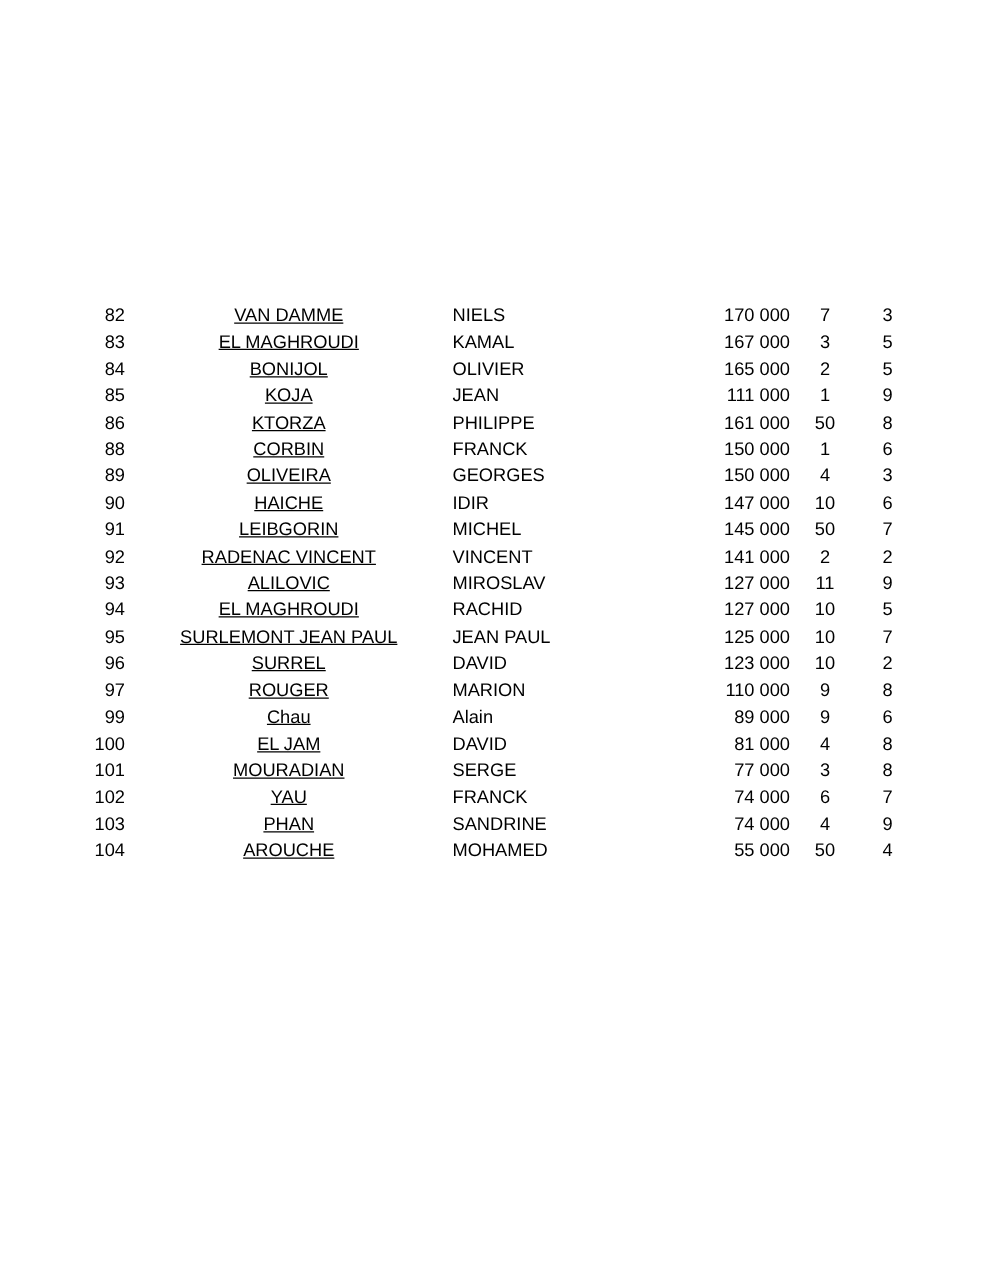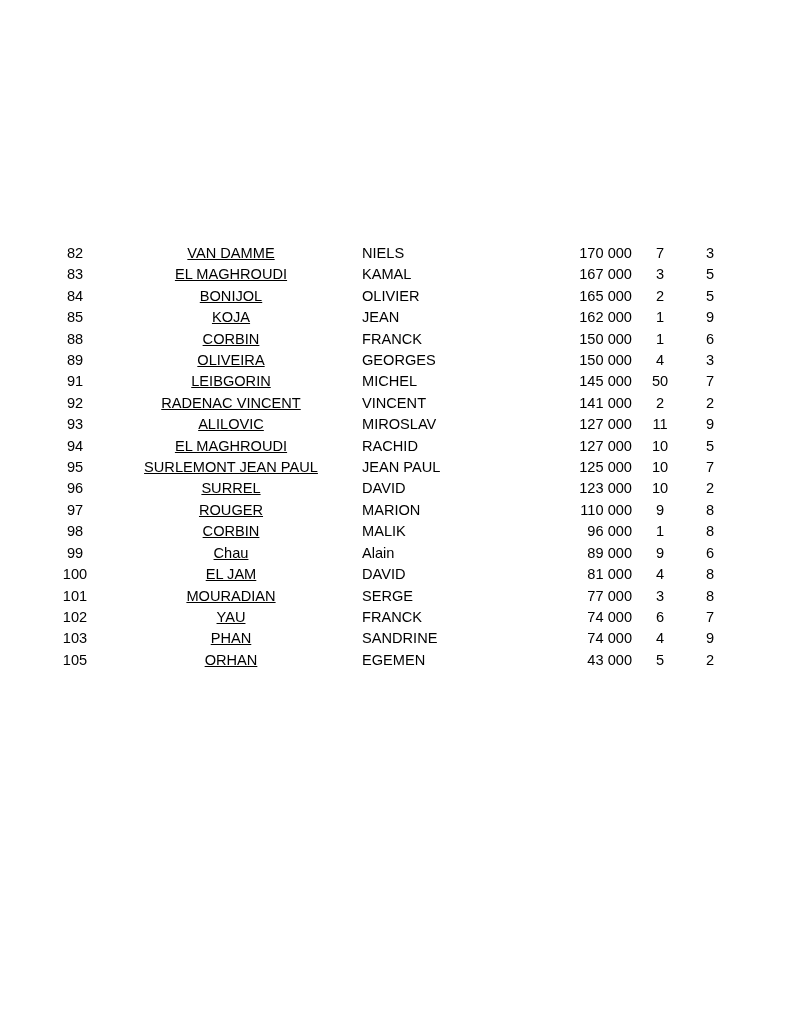--- a/index.html
+++ b/index.html
@@ -39,21 +39,21 @@
     white-space: nowrap;
     overflow: hidden;
   }
   col.c-rank   { width: 56px; }
   col.c-last   { width: 262px; }
   col.c-first  { width: 178px; }
   col.c-amount { width: 92px; }
   col.c-col5   { width: 56px; }
   col.c-col6   { width: 44px; }
 
-  .cell-rank   { text-align: center; padding-left: 6px !important; }
+  .cell-rank   { text-align: right; padding-left: 6px !important; }
   .cell-last   { text-align: center; text-decoration: underline; }
   .cell-first  { text-align: left; }
   .cell-amount { text-align: right; }
   .cell-col5   { text-align: center; }
   .cell-col6   { text-align: center; }
 </style>
 </head>
 <body>
 
 <div class="page">
@@ -88,41 +88,57 @@
           <td class="cell-last">BONIJOL</td>
           <td class="cell-first">OLIVIER</td>
           <td class="cell-amount">165 000</td>
           <td class="cell-col5">2</td>
           <td class="cell-col6">5</td>
         </tr>
         <tr>
           <td class="cell-rank">85</td>
           <td class="cell-last">KOJA</td>
           <td class="cell-first">JEAN</td>
-          <td class="cell-amount">162 000</td>
+          <td class="cell-amount">111 000</td>
           <td class="cell-col5">1</td>
           <td class="cell-col6">9</td>
+        </tr>
+        <tr>
+          <td class="cell-rank">86</td>
+          <td class="cell-last">KTORZA</td>
+          <td class="cell-first">PHILIPPE</td>
+          <td class="cell-amount">161 000</td>
+          <td class="cell-col5">50</td>
+          <td class="cell-col6">8</td>
         </tr>
         <tr>
           <td class="cell-rank">88</td>
           <td class="cell-last">CORBIN</td>
           <td class="cell-first">FRANCK</td>
           <td class="cell-amount">150 000</td>
           <td class="cell-col5">1</td>
           <td class="cell-col6">6</td>
         </tr>
         <tr>
           <td class="cell-rank">89</td>
           <td class="cell-last">OLIVEIRA</td>
           <td class="cell-first">GEORGES</td>
           <td class="cell-amount">150 000</td>
           <td class="cell-col5">4</td>
           <td class="cell-col6">3</td>
         </tr>
         <tr>
+          <td class="cell-rank">90</td>
+          <td class="cell-last">HAICHE</td>
+          <td class="cell-first">IDIR</td>
+          <td class="cell-amount">147 000</td>
+          <td class="cell-col5">10</td>
+          <td class="cell-col6">6</td>
+        </tr>
+        <tr>
           <td class="cell-rank">91</td>
           <td class="cell-last">LEIBGORIN</td>
           <td class="cell-first">MICHEL</td>
           <td class="cell-amount">145 000</td>
           <td class="cell-col5">50</td>
           <td class="cell-col6">7</td>
         </tr>
         <tr>
           <td class="cell-rank">92</td>
           <td class="cell-last">RADENAC VINCENT</td>
@@ -165,28 +181,20 @@
         </tr>
         <tr>
           <td class="cell-rank">97</td>
           <td class="cell-last">ROUGER</td>
           <td class="cell-first">MARION</td>
           <td class="cell-amount">110 000</td>
           <td class="cell-col5">9</td>
           <td class="cell-col6">8</td>
         </tr>
         <tr>
-          <td class="cell-rank">98</td>
-          <td class="cell-last">CORBIN</td>
-          <td class="cell-first">MALIK</td>
-          <td class="cell-amount">96 000</td>
-          <td class="cell-col5">1</td>
-          <td class="cell-col6">8</td>
-        </tr>
-        <tr>
           <td class="cell-rank">99</td>
           <td class="cell-last">Chau</td>
           <td class="cell-first">Alain</td>
           <td class="cell-amount">89 000</td>
           <td class="cell-col5">9</td>
           <td class="cell-col6">6</td>
         </tr>
         <tr>
           <td class="cell-rank">100</td>
           <td class="cell-last">EL JAM</td>
@@ -213,22 +221,22 @@
         </tr>
         <tr>
           <td class="cell-rank">103</td>
           <td class="cell-last">PHAN</td>
           <td class="cell-first">SANDRINE</td>
           <td class="cell-amount">74 000</td>
           <td class="cell-col5">4</td>
           <td class="cell-col6">9</td>
         </tr>
         <tr>
-          <td class="cell-rank">105</td>
-          <td class="cell-last">ORHAN</td>
-          <td class="cell-first">EGEMEN</td>
-          <td class="cell-amount">43 000</td>
-          <td class="cell-col5">5</td>
-          <td class="cell-col6">2</td>
+          <td class="cell-rank">104</td>
+          <td class="cell-last">AROUCHE</td>
+          <td class="cell-first">MOHAMED</td>
+          <td class="cell-amount">55 000</td>
+          <td class="cell-col5">50</td>
+          <td class="cell-col6">4</td>
         </tr>
       </tbody>
   </table>
 </div>
 
 </body></html>

